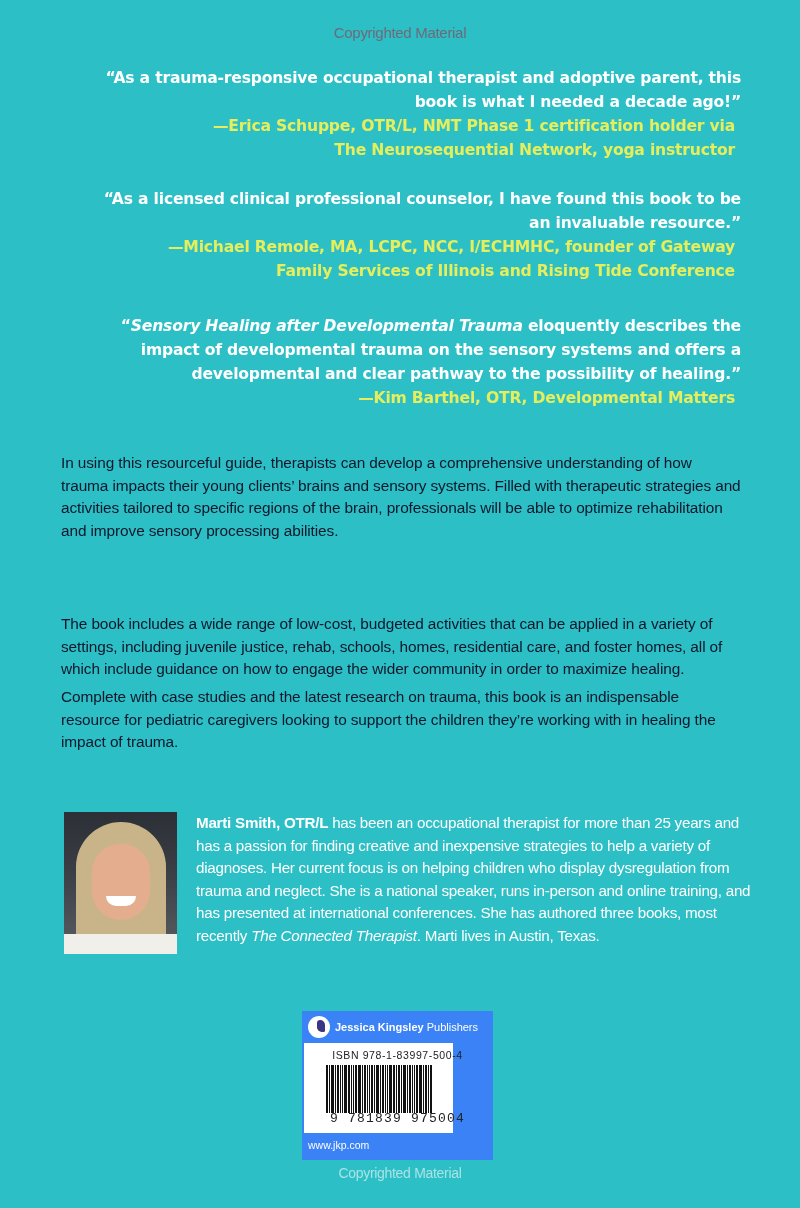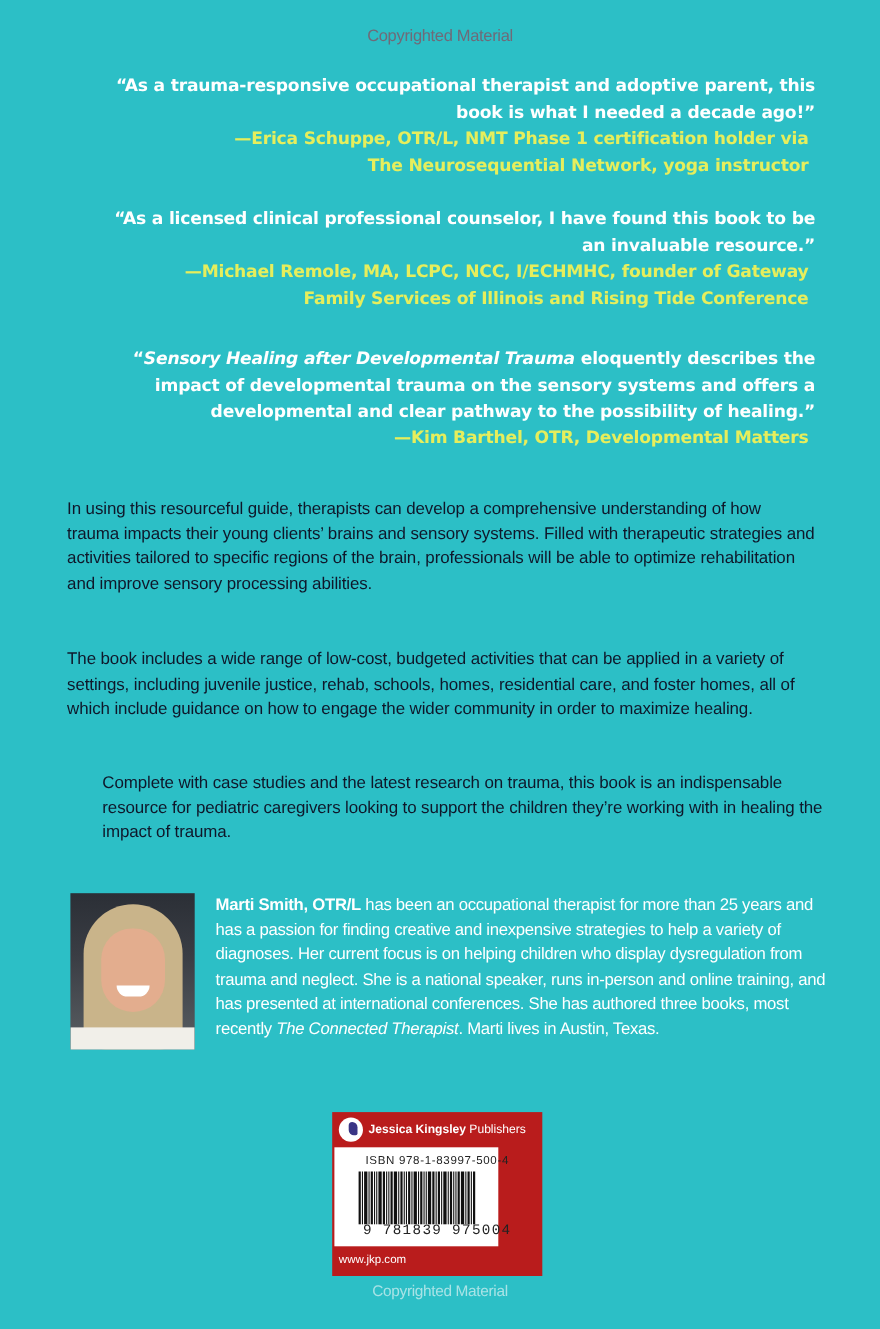--- a/index.html
+++ b/index.html
@@ -28,22 +28,22 @@
   .q2 { top: 187px; }
   .q3 { top: 314px; }
   .it { font-style: italic; }
   .para {
     position: absolute; left: 61px; width: 680px;
     font-family: "Liberation Sans", sans-serif;
     font-size: 15.4px; line-height: 22.5px; color: #0f172a;
     letter-spacing: -0.1px;
   }
   .p1 { top: 452px; }
-  .p2 { top: 589px; }
-  .p3 { top: 701px; margin-left: 32px; }
+  .p2 { top: 613px; }
+  .p3 { top: 686px; }
   .author-photo {
     position: absolute; left: 64px; top: 812px; width: 113px; height: 142px;
     background: linear-gradient(180deg, #2b2f36 0%, #3a3d44 40%, #5a5f63 100%);
     overflow: hidden;
   }
   .author-photo .hair {
     position: absolute; left: 12px; top: 10px; width: 90px; height: 132px;
     border-radius: 45px 45px 20px 20px;
     background: #c9b48a;
   }
@@ -62,21 +62,21 @@
   }
   .bio {
     position: absolute; left: 196px; top: 812px; width: 560px;
     font-family: "Liberation Sans", sans-serif;
     font-size: 15.2px; line-height: 22.6px; color: #ffffff;
     letter-spacing: -0.25px;
   }
   .bio .name { font-weight: bold; }
   .barcode-box {
     position: absolute; left: 302px; top: 1011px; width: 191px; height: 149px;
-    background: #b91c1c;
+    background: #3b82f6;
   }
   .barcode-box .pub {
     height: 31px; display: flex; align-items: center; padding-left: 6px;
     font-family: "Liberation Sans", sans-serif; font-size: 11px; color: #fff;
   }
   .pub-logo {
     width: 22px; height: 22px; border-radius: 50%; background: #ffffff;
     margin-right: 5px; position: relative;
   }
   .pub-logo::after {

